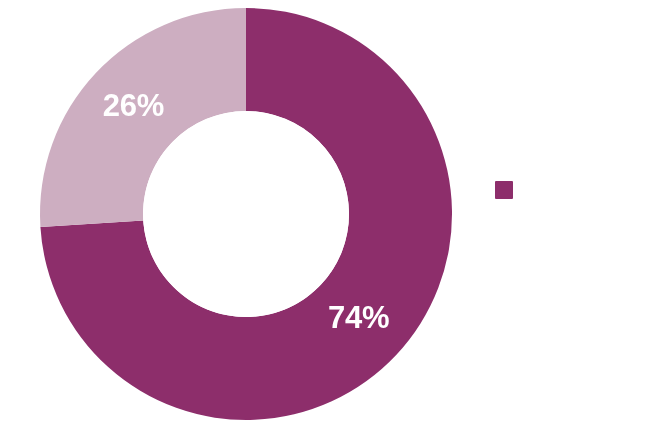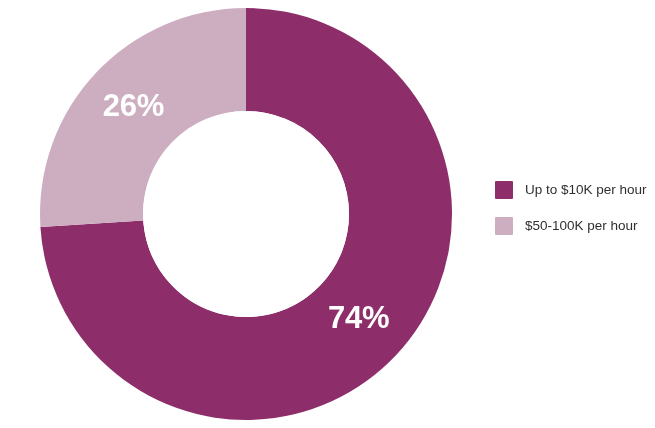--- a/index.html
+++ b/index.html
@@ -82,23 +82,18 @@
       <text class="slice-label" x="358.6" y="319.8">74%</text>
 
       <text class="slice-label" x="133.4" y="108.2">26%</text>
     </svg>
   </div>
 
   <div id="legend">
 
     <div class="legend-row">
       <span class="legend-swatch" style="background:#8d2e6b;"></span>
-      <span class="legend-label">Up to $10K per hour</span>
     </div>
 
-    <div class="legend-row">
-      <span class="legend-swatch" style="background:#cdaec1;"></span>
-      <span class="legend-label">$50-100K per hour</span>
-    </div>
 
   </div>
 
 </div>
 
 </body></html>

